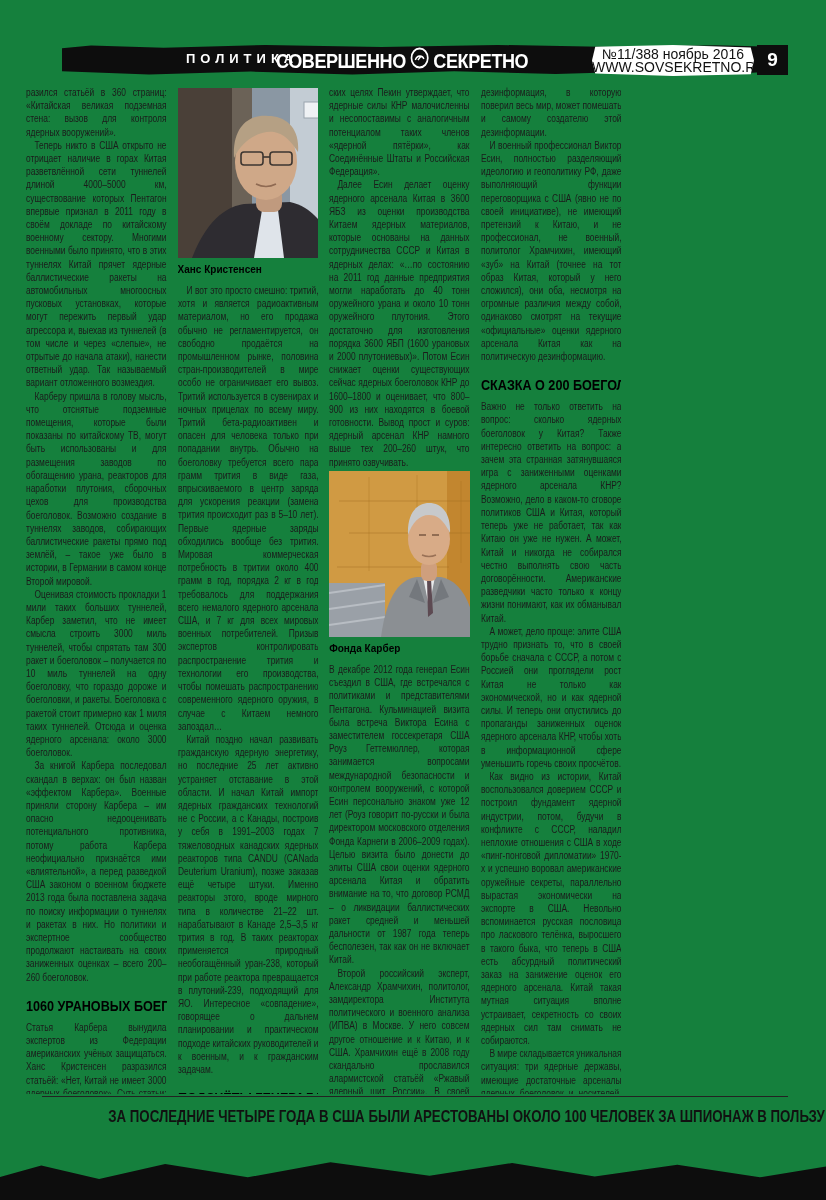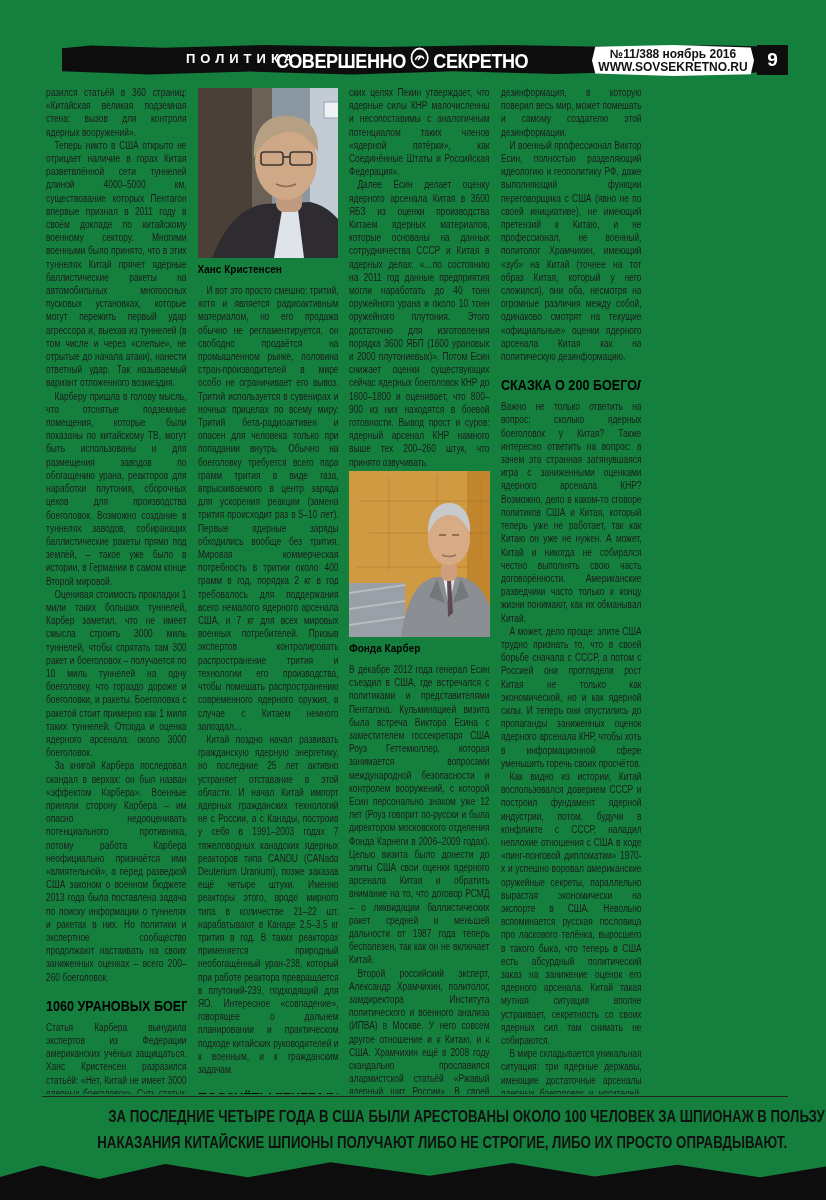--- a/index.html
+++ b/index.html
@@ -10,28 +10,28 @@
   .header-bar { position:absolute; left:62px; top:44px; width:726px; height:31px; background:#0d0d0d;
     clip-path:polygon(0% 14%,4% 5%,14% 12%,28% 3%,44% 10%,60% 3%,76% 10%,90% 4%,100% 10%,
                       100% 86%,93% 96%,82% 87%,68% 97%,54% 88%,40% 98%,26% 89%,12% 98%,0% 88%); }
   .section-label { position:absolute; left:186px; top:51px; color:#fff; font-size:13px; font-weight:bold;
     letter-spacing:5px; z-index:3; }
   .masthead { position:absolute; left:276px; top:47px; display:flex; align-items:center; gap:5px;
     color:#fff; font-weight:bold; font-size:21px; white-space:nowrap; transform:scaleX(0.86);
     transform-origin:0 50%; z-index:3; letter-spacing:-0.5px; }
   .masthead .emb { display:inline-block; }
   .info-box { position:absolute; left:592px; top:45px; width:162px; height:31px; background:#fff;
-    z-index:4; text-align:center; font-weight:bold; font-size:12px; line-height:13px; padding-top:3px;
+    z-index:4; text-align:center; font-weight:normal; font-size:14px; line-height:13px; padding-top:3px;
     box-sizing:border-box; color:#111;
     clip-path:polygon(2% 6%,50% 0%,98% 8%,100% 50%,98% 94%,50% 100%,2% 92%,0% 50%); }
   .page-num { position:absolute; left:757px; top:45px; width:31px; height:30px; background:#0d0d0d;
     color:#fff; font-size:19px; font-weight:bold; text-align:center; line-height:30px; z-index:5; }
 
   
-  .cols { position:absolute; left:46px; top:86px; width:747px; height:1008px; display:flex; gap:11px; }
+  .cols { position:absolute; left:26px; top:86px; width:747px; height:1008px; display:flex; gap:11px; }
   .col { width:178px; height:100%; overflow:hidden; }
   .col p { margin:0; font-size:10px; line-height:13.2px; text-align:justify; text-indent:10px;
     width:119%; transform:scaleX(0.84); transform-origin:0 0; color:#1b1b1b; hyphens:auto; }
   .col p.noindent { text-indent:0; }
   .col h2 { margin:13px 0 7px; font-size:15px; font-weight:bold; color:#000; white-space:nowrap;
     width:119%; transform:scaleX(0.84); transform-origin:0 0; }
   .col figure { margin:2px 0 4px; position:relative; }
   .col figure svg { display:block; }
   .col figcaption { font-weight:bold; font-size:10px; margin:6px 0 9px; color:#000; }
 
@@ -138,17 +138,16 @@
         <p>А может, дело проще: элите США трудно признать то, что в своей борьбе сначала с СССР, а потом с Россией они проглядели рост Китая не только как экономической, но и как ядерной силы. И теперь они опустились до пропаганды заниженных оценок ядерного арсенала КНР, чтобы хоть в информационной сфере уменьшить горечь своих просчётов.</p>
         <p>Как видно из истории, Китай воспользовался доверием СССР и построил фундамент ядерной индустрии, потом, будучи в конфликте с СССР, наладил неплохие отношения с США в ходе «пинг-понговой дипломатии» 1970-х и успешно воровал американские оружейные секреты, параллельно вырастая экономически на экспорте в США. Невольно вспоминается русская пословица про ласкового телёнка, выросшего в такого быка, что теперь в США есть абсурдный политический заказ на занижение оценок его ядерного арсенала. Китай такая мутная ситуация вполне устраивает, секретность со своих ядерных сил там снимать не собираются.</p>
         <p>В мире складывается уникальная ситуация: три ядерные державы, имеющие достаточные арсеналы ядерных боеголовок и носителей, чтобы уничтожить друг друга в любых комбинациях. Стоит ли вообще в такой ситуации что-либо требовать, угрожая ядерным нападением? Очевидно, что нет, но также очевидно, что некоторым политикам эти выводы настолько не нравятся, что они не хотят признавать реальность. Пусть лучше будет сказка о 200–260 ЯБЗ Китая, с ней жить привычнее и спокойнее?</p>
       </div>
       <div class="col"></div>
     </div>
 
   <div class="rule"></div>
   <div class="banner">
     <div><span class="banner-line">ЗА ПОСЛЕДНИЕ ЧЕТЫРЕ ГОДА В США БЫЛИ АРЕСТОВАНЫ ОКОЛО 100 ЧЕЛОВЕК ЗА ШПИОНАЖ В ПОЛЬЗУ КИТАЯ.</span></div>
-    <div><span class="banner-line">НАКАЗАНИЯ КИТАЙСКИЕ ШПИОНЫ ПОЛУЧАЮТ ЛИБО НЕ СТРОГИЕ, ЛИБО ИХ ПРОСТО ОПРАВДЫВАЮТ.</span></div>
   </div>
   <div class="bottom-strip"></div>
 
 </div>
 
 </body></html>

